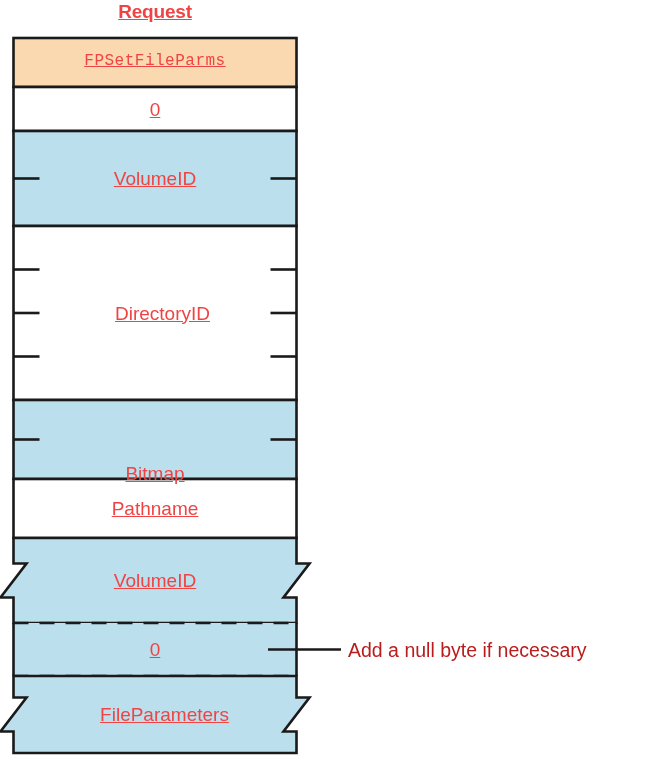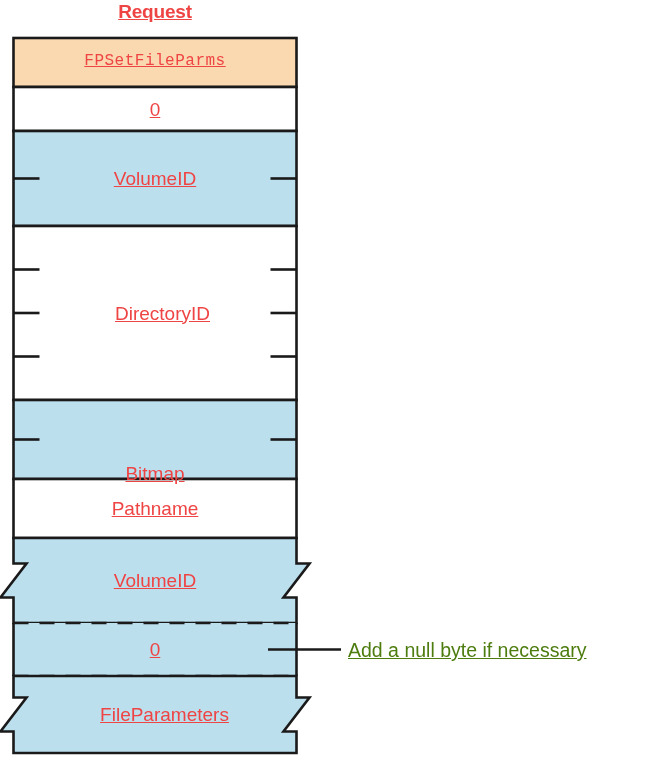--- a/index.html
+++ b/index.html
@@ -59,23 +59,22 @@
     letter-spacing: 0.5px;
   }
 
   #annotation-text {
     position: absolute;
     left: 348px;
     top: 638px;
     width: 300px;
     font-size: 19.5px;
     line-height: 25.5px;
-    color: #4d7c0f;
+    color: #b91c1c;
     text-align: left;
-    text-decoration: underline;
   }
   #annotation-text span { display: block; }
 </style>
 </head>
 <body>
 
 <div id="diagram-root">
 
   <div class="lbl" id="page-title">Request</div>
 

